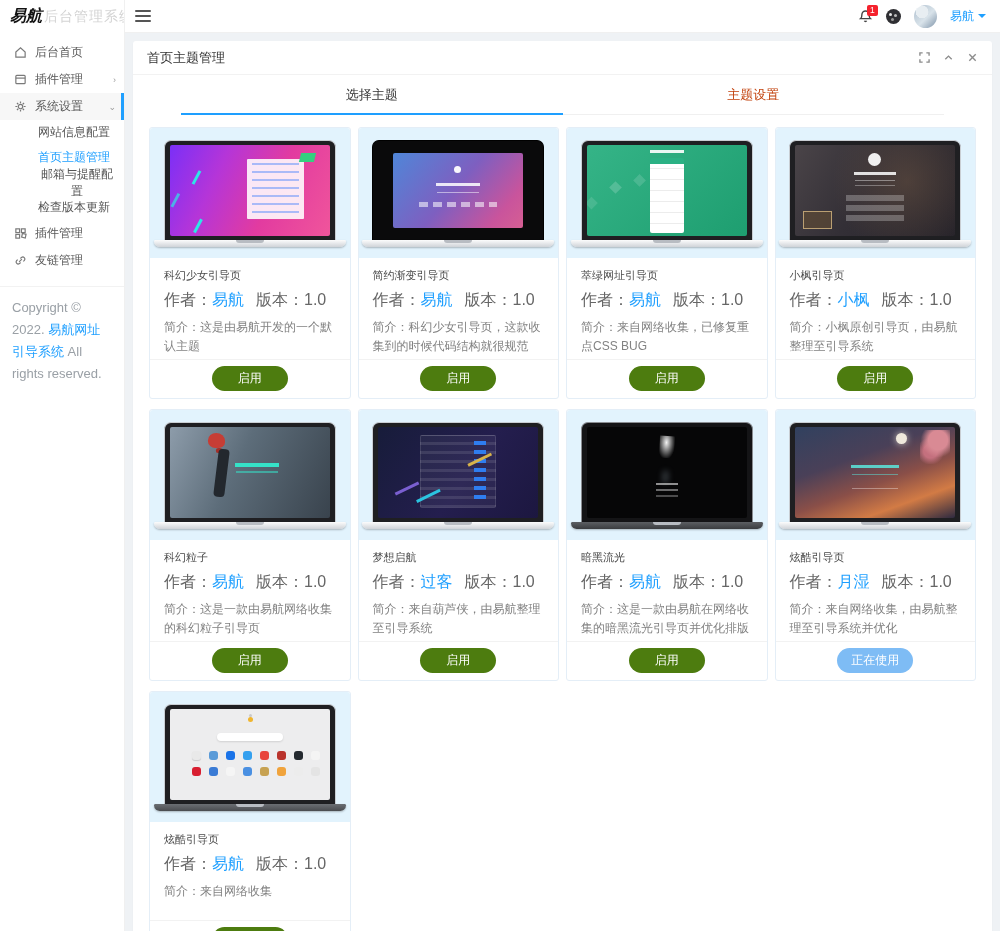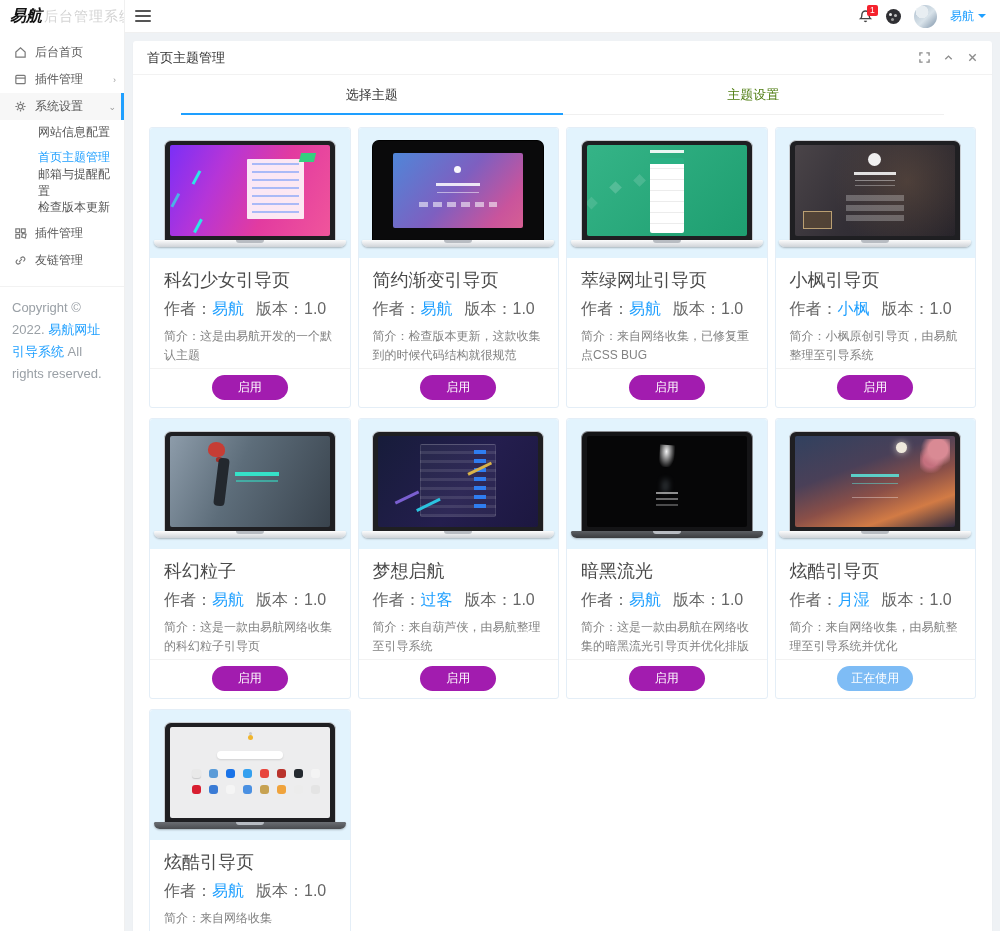--- a/index.html
+++ b/index.html
@@ -10,21 +10,21 @@
   
   .app { display:flex; width:1000px; height:931px; }
   .sidebar { width:125px; background:#fff; border-right:1px solid #f0f0f0; flex-shrink:0; }
   .right-col { flex:1; display:flex; flex-direction:column; min-width:0; }
 
   
   .logo { height:33px; display:flex; align-items:center; padding-left:10px; white-space:nowrap; overflow:hidden; }
   .logo .brand-bold { font-family:"Liberation Serif","DejaVu Serif",serif; font-style:italic; font-weight:bold; font-size:16px; color:#111; }
   .logo .brand-rest { font-size:14px; color:#d4d4d4; margin-left:2px; letter-spacing:1px; }
 
-  .menu { padding-top:6px; }
+  .menu { padding-top:6px;text-align:center; }
   .menu-item { position:relative; height:27px; display:flex; align-items:center; gap:8px;
     padding:0 8px 0 14px; font-size:12px; color:#595959; cursor:pointer; }
   .menu-item svg { width:13px; height:13px; stroke:#7a7a7a; fill:none; stroke-width:1.3; flex-shrink:0; }
   .menu-item .arrow { margin-left:auto; font-size:9px; color:#9b9b9b; }
   .menu-item.parent-active { background:#f7f7f7; }
   .menu-item.parent-active::after { content:""; position:absolute; right:0; top:0; width:3px; height:100%; background:#1e9fff; }
   .submenu .menu-item { padding-left:38px; height:25px; color:#565656; }
   .submenu .menu-item.active { color:#1e9fff; }
   .side-divider { border-top:1px solid #f2f2f2; margin:12px 0 10px; }
   .copyright { padding:0 12px; font-size:13px; line-height:1.7; color:#9aa0a6; }
@@ -53,34 +53,34 @@
   .panel { background:#fff; border-radius:3px; min-height:882px; box-shadow:0 1px 2px rgba(0,0,0,.04);
     display:flex; flex-direction:column; }
   .panel-header { height:34px; display:flex; align-items:center; padding:0 14px; border-bottom:1px solid #f2f2f2; }
   .panel-title { font-size:13px; color:#333; }
   .panel-tools { margin-left:auto; display:flex; align-items:center; gap:13px; }
   .panel-tools svg { width:11px; height:11px; stroke:#8c8c8c; fill:none; stroke-width:1.5; cursor:pointer; display:block; }
 
   .tabs { display:flex; margin:0 48px; border-bottom:1px solid #f0f0f0; }
   .tab { flex:1; text-align:center; font-size:13px; color:#333; padding:11px 0 9px; cursor:pointer; position:relative; }
   .tab.active { border-bottom:2px solid #1e9fff; margin-bottom:-1px; }
-  .tab:not(.active) { color:#4d7c0f; }
+  .tab:not(.active) { color:#c2410c; }
 
   
   .grid { display:grid; grid-template-columns:repeat(4,1fr); gap:10px 7px; padding:12px 16px 0; }
   .card { border:1px solid #e4eef7; border-radius:3px; background:#fff; display:flex; flex-direction:column; }
   .preview { height:130px; background:#e2f3fd; border-radius:3px 3px 0 0;
     display:flex; align-items:center; justify-content:center; overflow:hidden; }
   .card-body { padding:10px 14px 4px; flex:1; }
-  .theme-name { font-size:18px; color:#4a4a4a; margin-bottom:7px; }
+  .theme-name { font-size:11px; color:#4a4a4a; margin-bottom:7px; }
   .meta { font-size:16px; color:#666; margin-bottom:7px; }
   .meta .author { color:#1e9fff; margin-right:12px; }
   .intro { font-size:12px; color:#828282; line-height:1.55; min-height:34px; }
   .card-foot { border-top:1px solid #f2f2f2; padding:6px 0 7px; display:flex; justify-content:center; }
-  .apply-btn { min-width:76px; height:25px; border:none; border-radius:13px; background:#a21caf;
+  .apply-btn { min-width:76px; height:25px; border:none; border-radius:13px; background:#4d7c0f;
     color:#fff; font-size:12px; cursor:pointer; font-family:inherit; padding:0 14px; }
   .apply-btn.in-use { background:#7ebcf5; }
 
   
   .laptop { position:relative; width:172px; }
   .lid { height:100px; background:#1f1f22; border:1px solid #c9ced3; border-bottom:none;
     border-radius:7px 7px 0 0; padding:4px 5px; }
   .screen { position:relative; width:100%; height:100%; overflow:hidden; border-radius:2px; background:#111; }
   .base { position:relative; width:192px; height:7px; margin-left:-10px;
     background:linear-gradient(#fcfcfc,#cfd3d8); border-radius:2px 2px 8px 8px; box-shadow:0 1px 2px rgba(0,0,0,.25); }
@@ -338,21 +338,21 @@
                   </div>
         <div class="base"></div>
       </div>
     </div>
     <div class="card-body">
       <div class="theme-name">简约渐变引导页</div>
       <div class="meta">
         <span>作者：</span><span class="author">易航</span><span>版本：</span><span>1.0</span>
       </div>
       <div class="intro">
-        <span>简介：</span><span>检查版本更新，这款收集到的时候代码结构就很规范</span>
+        <span>简介：</span><span>科幻少女引导页，这款收集到的时候代码结构就很规范</span>
       </div>
     </div>
     <div class="card-foot">
       <button class="apply-btn">启用</button>
     </div>
   </div>
             <div class="card t3">
     <div class="preview">
       <div class="laptop">
         <div class="lid">

